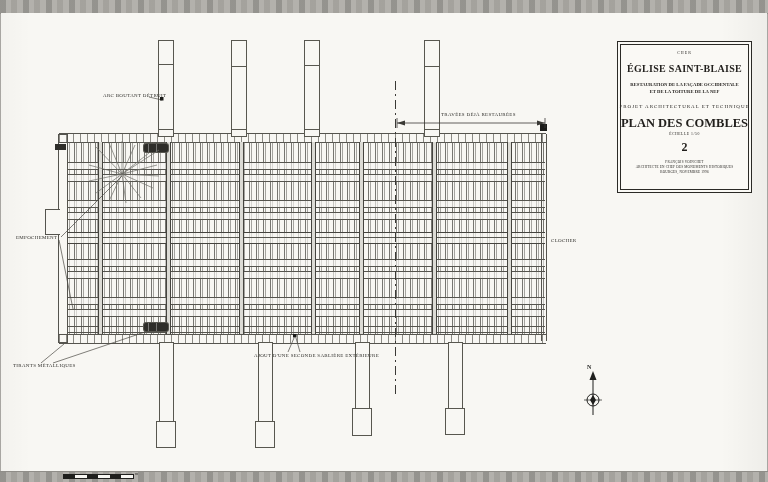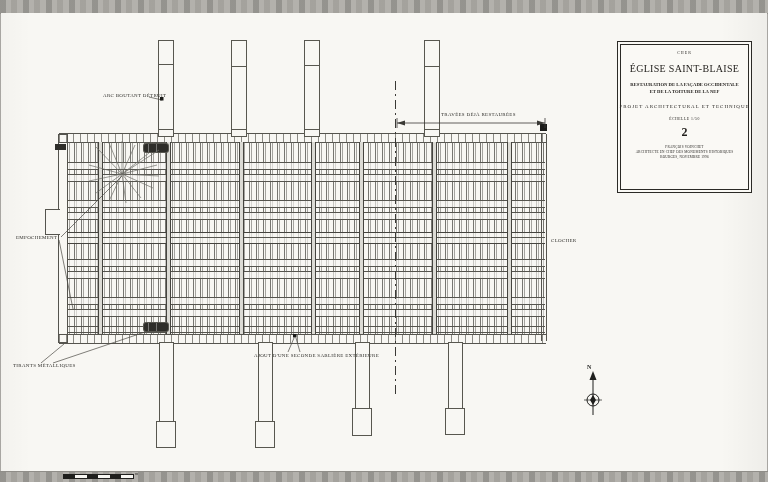--- a/index.html
+++ b/index.html
@@ -34,21 +34,21 @@
     background:repeating-linear-gradient(180deg,#3a3935 0 9px,rgba(0,0,0,0) 9px 13px,#3a3935 13px 15px,rgba(0,0,0,0) 15px 19px);}
   .anno{position:absolute;font:400 5px/1.15 "Liberation Serif",serif;color:#2e2d29;
     letter-spacing:.3px;white-space:nowrap;}
   #svg-overlay{position:absolute;left:0;top:0;width:768px;height:482px;pointer-events:none;}
   
   #title-block{position:absolute;left:616px;top:28px;width:133px;height:150px;
     border:1.4px solid #2b2a26;background:#faf9f5;text-align:center;color:#211f1c;}
   #title-block::before{content:"";position:absolute;inset:2px;border:1px solid #2b2a26;pointer-events:none;}
   #title-block .dept{font-size:4px;letter-spacing:1px;margin-top:8px;}
   #title-block .commune{font-size:14px;font-weight:bold;letter-spacing:.4px;margin-top:8px;}
-  #title-block .building{font-size:10px;font-weight:normal;margin-top:8px;letter-spacing:.3px;}
+  #title-block .building{font-size:10px;font-weight:bold;margin-top:8px;letter-spacing:.3px;}
   #title-block .proj{font-size:4.7px;font-weight:bold;margin-top:7px;line-height:1.5;}
   #title-block .phase{font-size:5px;margin-top:9px;letter-spacing:1px;}
   #title-block .dtitle{font-size:12.5px;font-weight:bold;line-height:1.1;margin-top:8px;}
   #title-block .scalenote{font-size:3.8px;letter-spacing:.5px;margin-top:1px;}
   #title-block .sheetno{font-size:12px;font-weight:bold;margin-top:4px;}
   #title-block .credits{font-size:3.4px;line-height:1.5;margin-top:5px;letter-spacing:.2px;}
   #scale-bar{position:absolute;left:62px;top:461px;width:69px;height:3px;border:0.5px solid #1f1f1d;
     background:repeating-linear-gradient(90deg,#1f1f1d 0 11.5px,#f8f7f3 11.5px 23px);}
   #scale-unit{position:absolute;left:134px;top:458px;font:400 4px "Liberation Serif",serif;color:#2e2d29;}
   #north-n{position:absolute;left:586px;top:351px;font:700 6px "Liberation Serif",serif;color:#1f1f1d;}
@@ -167,20 +167,21 @@
 
   <div id="title-block">
     <div class="dept">CHER</div>
     <div class="building">ÉGLISE SAINT-BLAISE</div>
     <div class="proj">
       <div>RESTAURATION DE LA FAÇADE OCCIDENTALE</div>
       <div>ET DE LA TOITURE DE LA NEF</div>
     </div>
     <div class="phase">PROJET ARCHITECTURAL ET TECHNIQUE</div>
     <div class="dtitle">
+      <div>PLAN DES COMBLES</div>
     </div>
     <div class="scalenote">ÉCHELLE 1/50</div>
     <div class="sheetno">2</div>
     <div class="credits">
       <div>FRANÇOIS VOINCHET</div>
       <div>ARCHITECTE EN CHEF DES MONUMENTS HISTORIQUES</div>
       <div>BOURGES, NOVEMBRE 1996</div>
     </div>
   </div>
 

